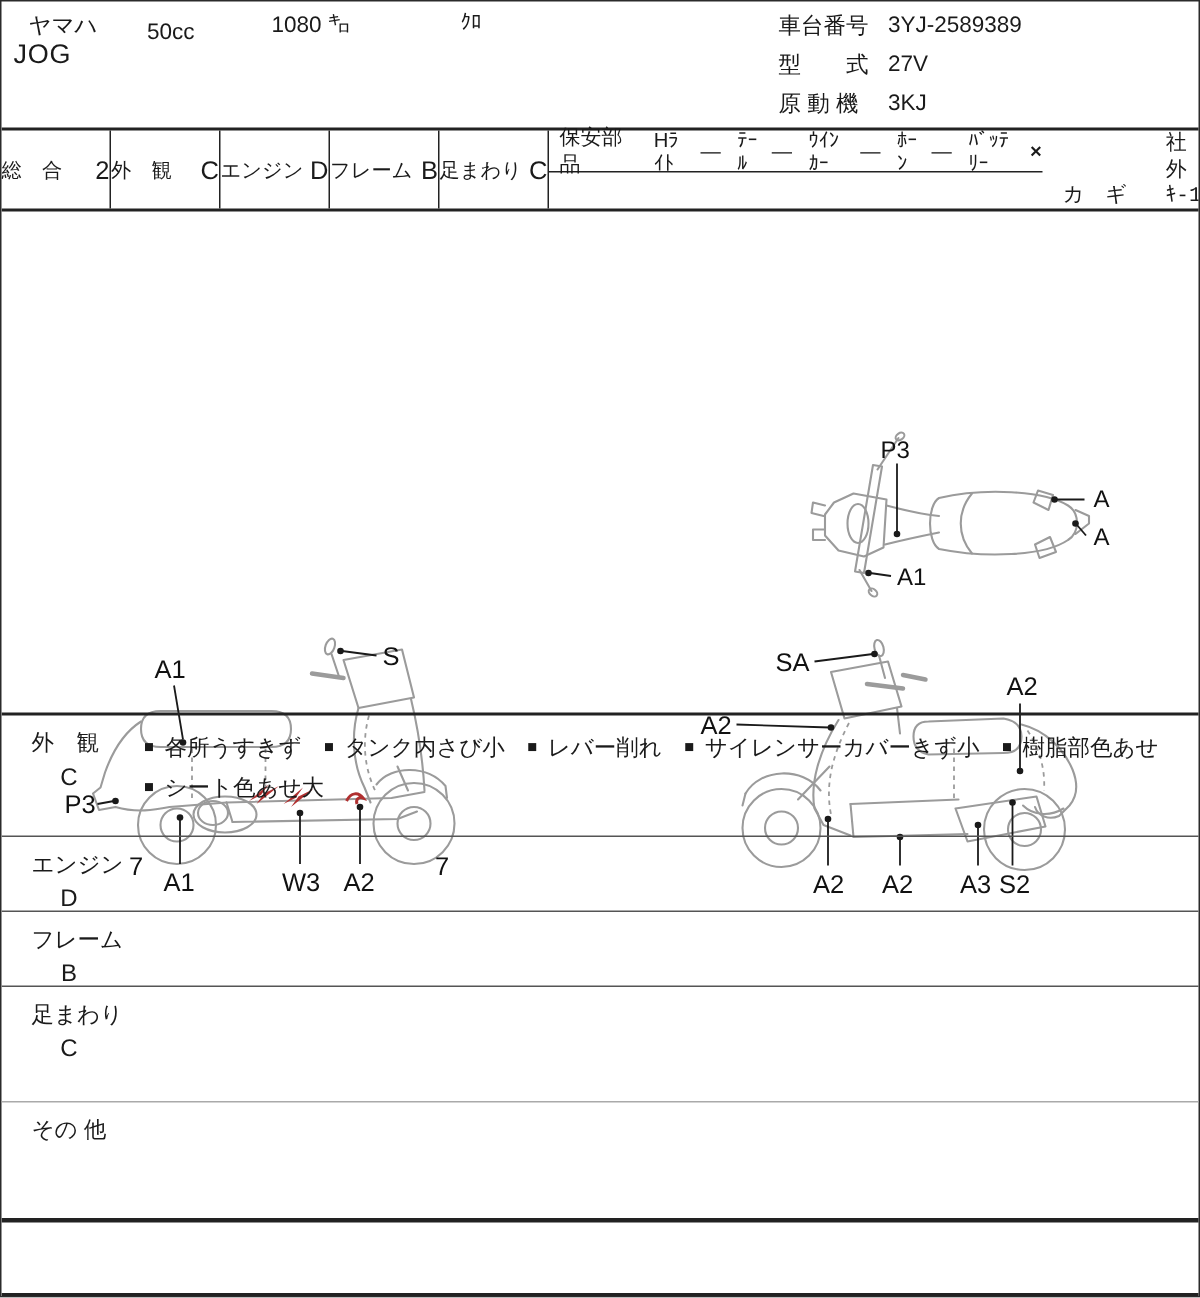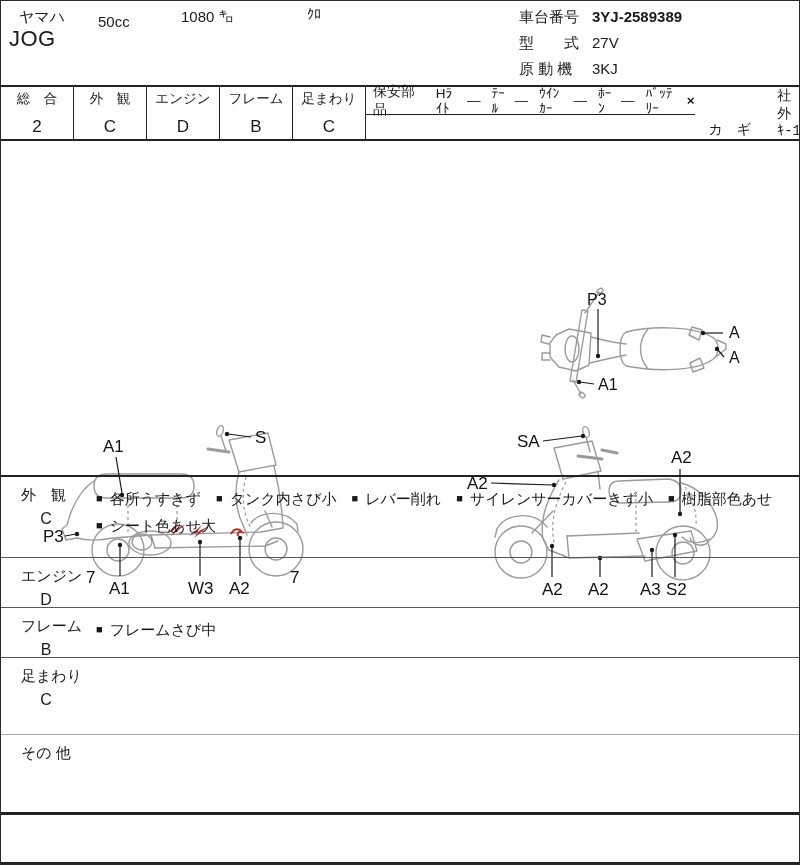--- a/index.html
+++ b/index.html
@@ -6,31 +6,31 @@
   .sheet {
     position:relative; width:800px; height:865px; background:#ffffff;
     font-family:"Liberation Sans", sans-serif; color:#1a1a1a;
     border:1px solid #2b2b2b; box-sizing:border-box; overflow:hidden;
   }
   .abs { position:absolute; }
 
   
   .hdr-txt { font-size:15px; white-space:pre; }
   .hdr-color { font-size:14px; }
-  .model-name { font-size:22px; font-weight:500; letter-spacing:0.5px; }
+  .model-name { font-size:18px; font-weight:500; letter-spacing:0.5px; }
 
   
   .grade-row {
     position:absolute; left:0; top:84px; width:800px; height:56px;
     border-top:2px solid #222; border-bottom:2px solid #222;
     box-sizing:border-box; display:flex;
   }
   .grade-cell {
     width:73px; border-right:1px solid #222; box-sizing:border-box;
-    display:flex; flex-direction:column; align-items:center;
+    display:flex; flex-direction:row; align-items:center;
     justify-content:space-between; padding:3px 0 2px 0;
   }
   .grade-label { font-size:13.5px; white-space:pre; }
   .grade-value { font-size:17px; }
   .safety { flex:1; display:flex; flex-direction:row; }
   .safety-top {
     height:28px; border-bottom:1px solid #222; box-sizing:border-box;
     display:flex; align-items:center; padding-left:7px; font-size:13.5px;
   }
   .safety-title { font-size:14px; margin-right:4px; }
@@ -67,21 +67,21 @@
 
 <div class="sheet">
 
   <div class="abs hdr-txt" style="left:18px; top:7px;">ヤマハ</div>
   <div class="abs hdr-txt" style="left:97px; top:12px;">50cc</div>
   <div class="abs hdr-txt" style="left:180px; top:7px;">1080 ㌔</div>
   <div class="abs hdr-color" style="left:306px; top:5px;">ｸﾛ</div>
   <div class="abs model-name" style="left:8px; top:25px;">JOG</div>
 
   <div class="abs hdr-txt" style="left:518px; top:7px;">車台番号</div>
-  <div class="abs hdr-txt" style="left:591px; top:7px;font-weight:bold;">3YJ-2589389</div>
+  <div class="abs hdr-txt" style="left:591px; top:7px;">3YJ-2589389</div>
   <div class="abs hdr-txt" style="left:518px; top:33px;">型　　式</div>
   <div class="abs hdr-txt" style="left:591px; top:33px;">27V</div>
   <div class="abs hdr-txt" style="left:518px; top:59px;">原 動 機</div>
   <div class="abs hdr-txt" style="left:591px; top:59px;">3KJ</div>
 
   <div class="grade-row">
     <div class="grade-cell">
       <span class="grade-label">総　合</span>
       <span class="grade-value">2</span>
     </div>
@@ -289,23 +289,20 @@
   </div>
 
   <div class="section" style="top:556px; height:50px; border-top:1px solid #555;">
     <div class="sec-label">エンジン</div>
     <div class="sec-grade">D</div>
   </div>
 
   <div class="section" style="top:606px; height:50px; border-top:1px solid #555;">
     <div class="sec-label">フレーム</div>
     <div class="sec-grade">B</div>
-    <div class="sec-comments">
-      <span class="c-item"><span class="bullet">■</span><span>フレームさび中</span></span>
-    </div>
   </div>
 
   <div class="section" style="top:656px; height:77px; border-top:1px solid #555;">
     <div class="sec-label">足まわり</div>
     <div class="sec-grade">C</div>
   </div>
 
   <div class="section" style="top:733px; height:91px; border-top:1px solid #aaa;">
     <div class="sec-label">その 他</div>
   </div>

